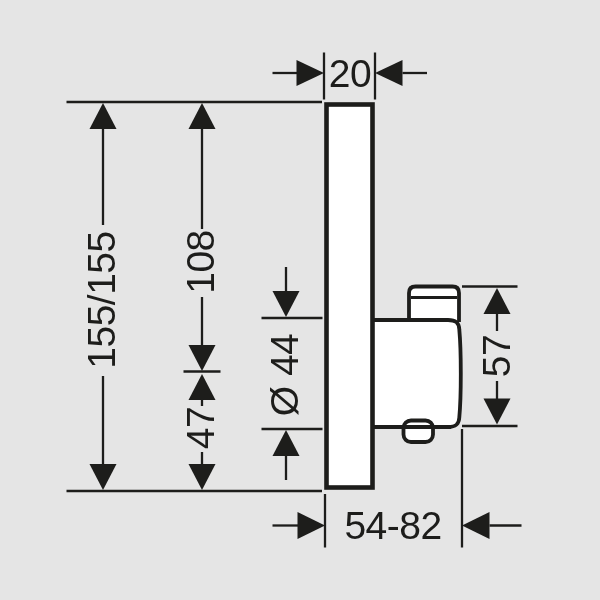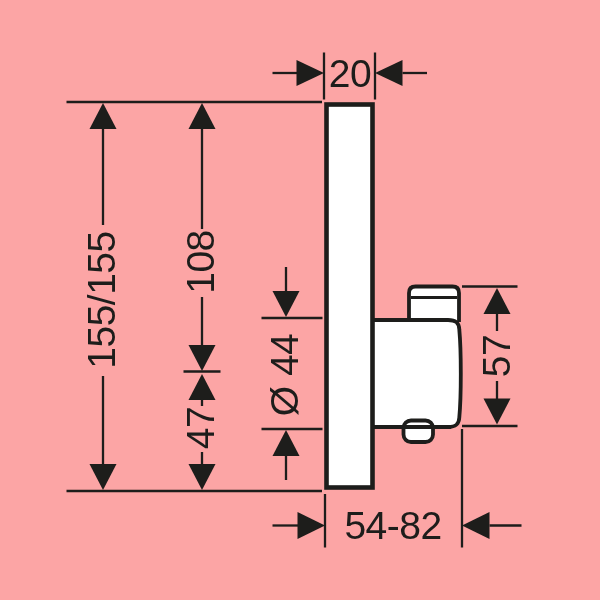--- a/index.html
+++ b/index.html
@@ -7,21 +7,21 @@
     padding: 0;
     background: #ffffff;
     width: 600px;
     height: 600px;
     overflow: hidden;
   }
   .canvas {
     position: relative;
     width: 600px;
     height: 600px;
-    background: #fca5a5;
+    background: #e5e5e5;
   }
   svg { display: block; }
   .thick  { stroke: #1d1d1b; stroke-width: 4.6; fill: none; }
   .medium { stroke: #1d1d1b; stroke-width: 3.8; fill: none; }
   .thin   { stroke: #1d1d1b; stroke-width: 2.3; fill: none; }
   .inner  { stroke: #1d1d1b; stroke-width: 3;   fill: none; }
   .whitefill { fill: #ffffff; }
   .arrow  { fill: #1d1d1b; stroke: none; }
   .dimtext {
     font-family: "Liberation Sans", "DejaVu Sans", sans-serif;

